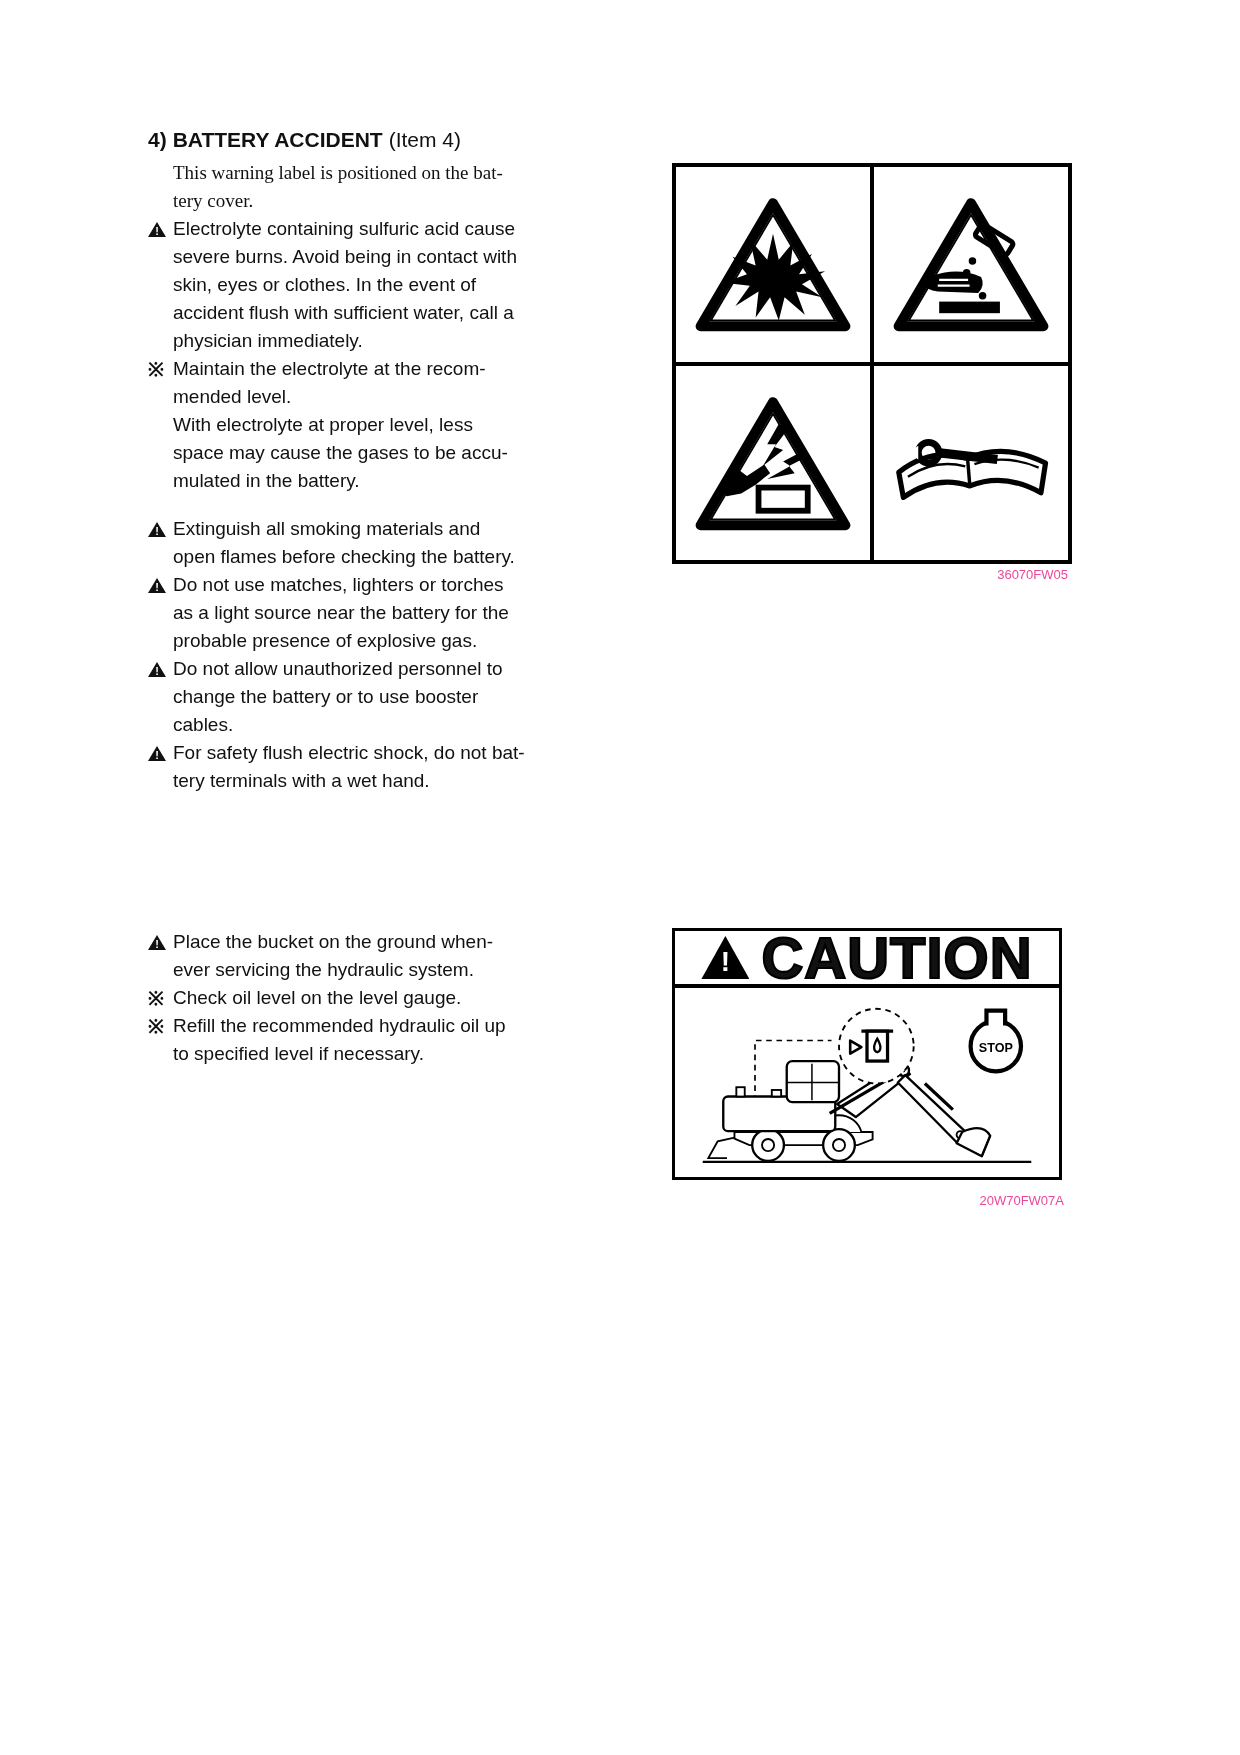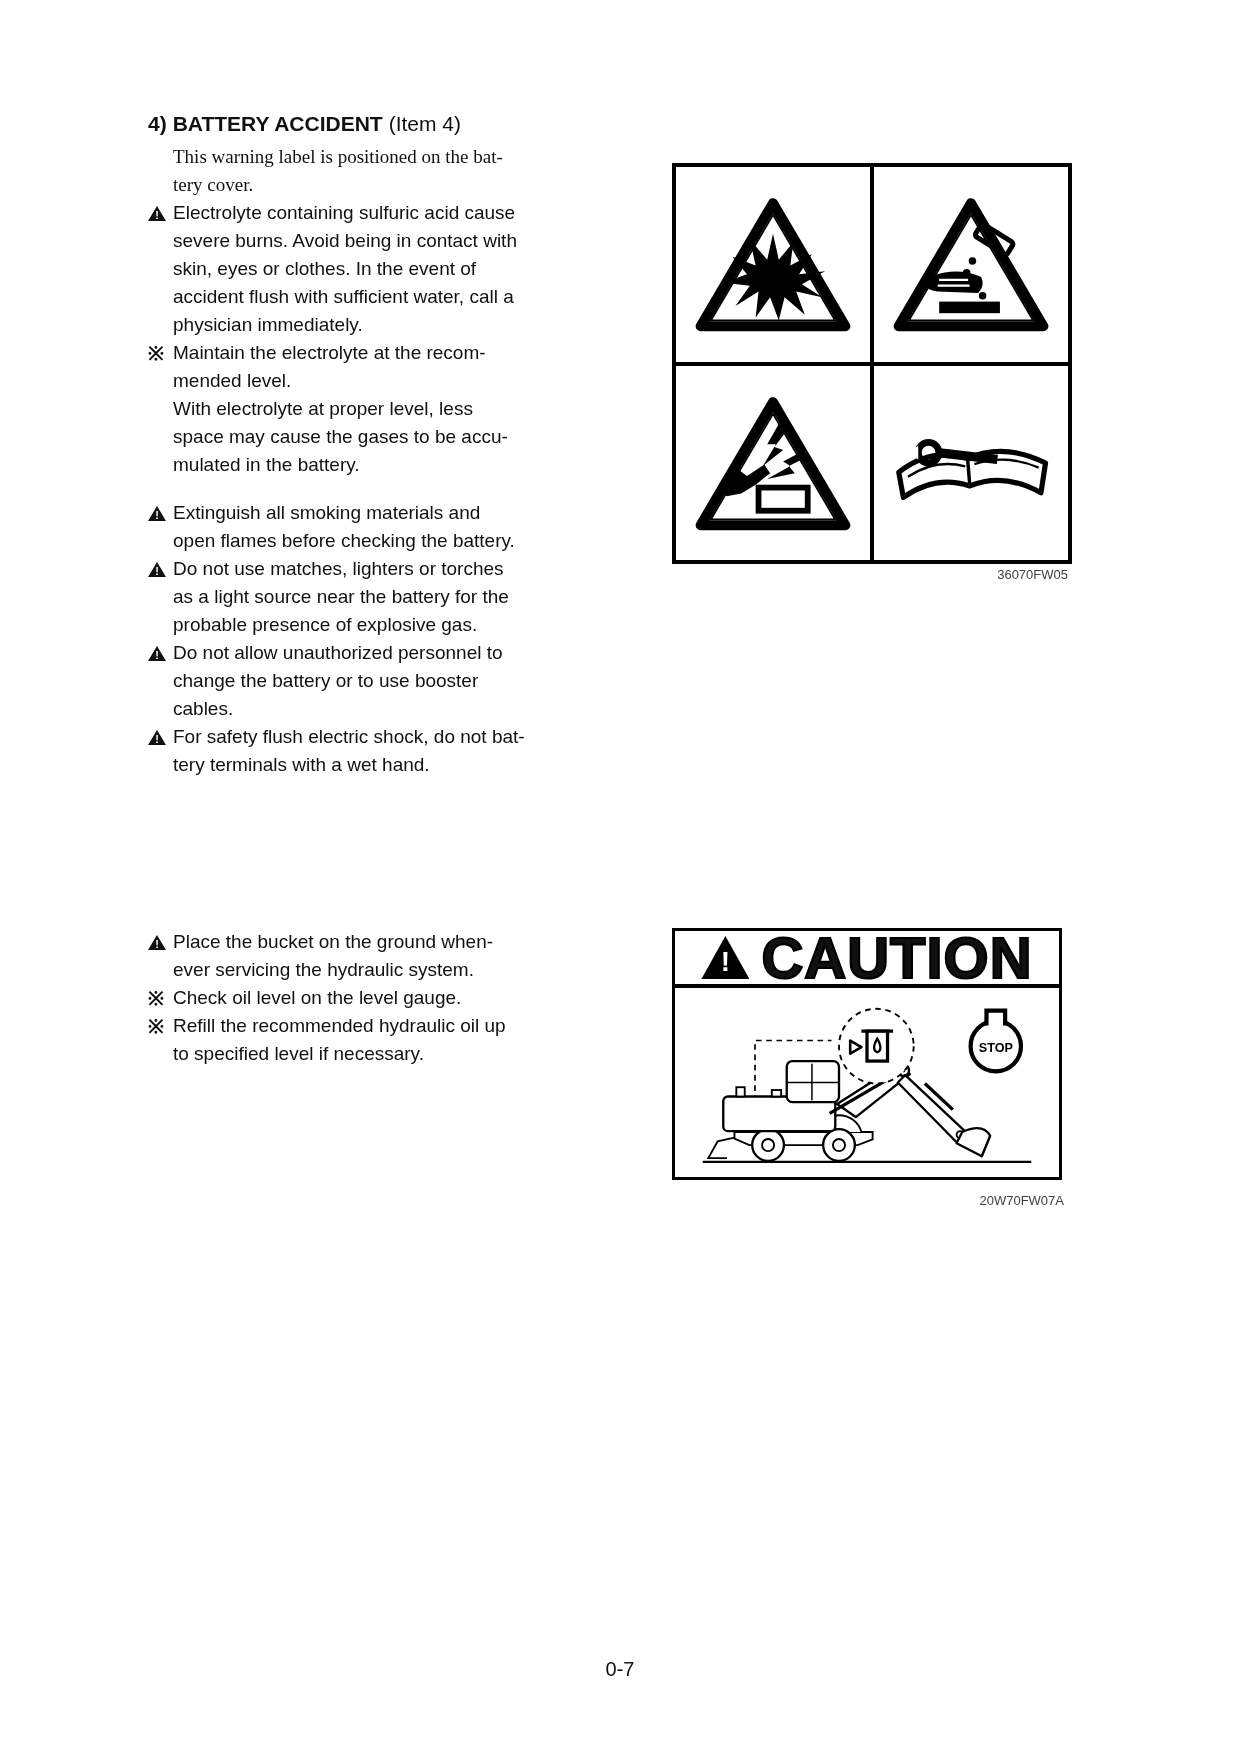--- a/index.html
+++ b/index.html
@@ -2,21 +2,21 @@
 <html><head>
 <meta charset="utf-8">
 <style>
   html,body { margin:0; padding:0; background:#e8e8e8; }
   .page {
     position:relative; width:1240px; height:1755px; margin:0 auto;
     background:#ffffff; color:#111;
     font-family:"Liberation Sans", sans-serif; overflow:hidden;
   }
   .section { position:absolute; left:148px; width:440px; }
-  .sec4 { top:112px; }
+  .sec4 { top:128px; }
   .sec5 { top:928px; }
   .sec-heading { font-size:21px; font-weight:bold; margin:0 0 7px 0; white-space:nowrap; }
   .sec-heading .sp { margin-left:6px; }
   .sec-heading .item-ref { font-weight:normal; }
   .body-text { font-size:19px; line-height:28px; white-space:pre-line; margin:0; }
   .bold { font-weight:normal; }
   .intro { margin-left:25px; font-weight:normal;font-family:Liberation Serif, serif; }
   .bullet { position:relative; padding-left:25px; }
   .bullet.gap { margin-top:20px; }
   .marker { position:absolute; left:0; }
@@ -28,21 +28,21 @@
   .tri-marker i { color:#fff; font-style:normal; font-weight:bold; font-size:11px; line-height:12px; }
   .note-marker { top:1px; font-size:19px; font-weight:bold; }
 
   
   .label-grid {
     position:absolute; left:672px; top:163px; width:396px; height:397px;
     border:2px solid #000; background:#fff;
     display:grid; grid-template-columns:1fr 1fr; grid-template-rows:1fr 1fr;
   }
   .cell { border:2px solid #000; display:flex; align-items:center; justify-content:center; background:#fff; }
-  .fig-code { position:absolute; font-size:13px; color:#404040; text-align:right; }
+  .fig-code { position:absolute; font-size:13px; color:#ec4899; text-align:right; }
   .code1 { left:672px; top:567px; width:396px; }
   .code2 { left:672px; top:1193px; width:392px; }
 
   
   .caution-label {
     position:absolute; left:672px; top:928px; width:390px; height:252px;
     border:3px solid #000; background:#fff; box-sizing:border-box;
   }
   .caution-header {
     height:57px; border-bottom:4px solid #000; box-sizing:border-box;
@@ -253,15 +253,14 @@
         <g>
           <circle cx="328" cy="58" r="27" fill="#fff" stroke="#000" stroke-width="4.5"></circle>
           <path d="M318 36 L318 20 L338 20 L338 36" fill="#fff" stroke="#000" stroke-width="4.5"></path>
           <text x="328" y="64" text-anchor="middle" font-family="Liberation Sans, sans-serif" font-size="13.5" font-weight="bold" fill="#000">STOP</text>
         </g>
       </svg>
     </div>
   </div>
   <div class="fig-code code2">20W70FW07A</div>
 
-  <div class="page-num">0-7</div>
 
 </div>
 
 </body></html>

